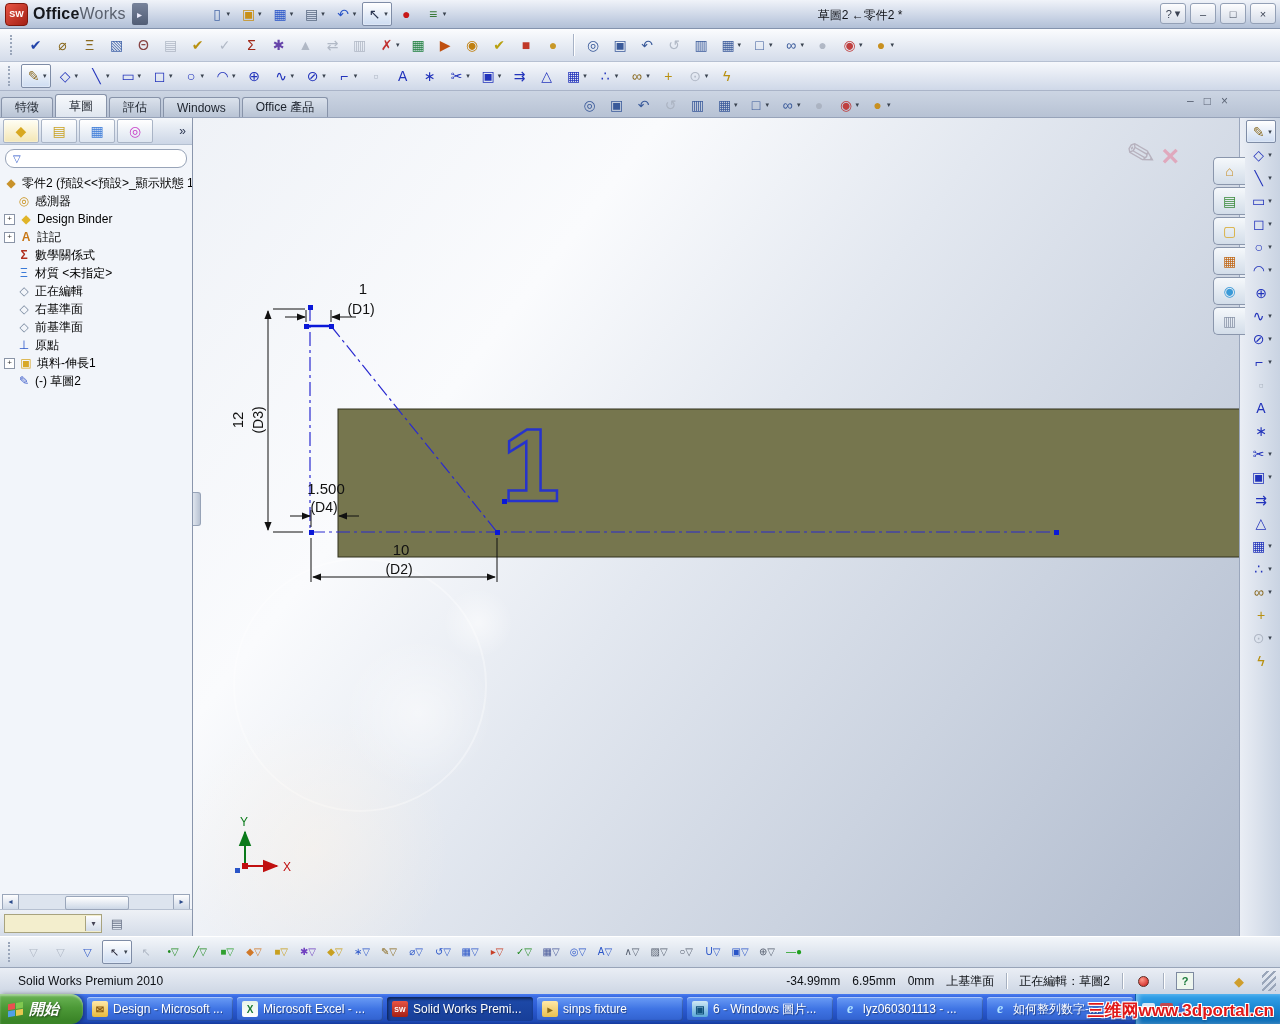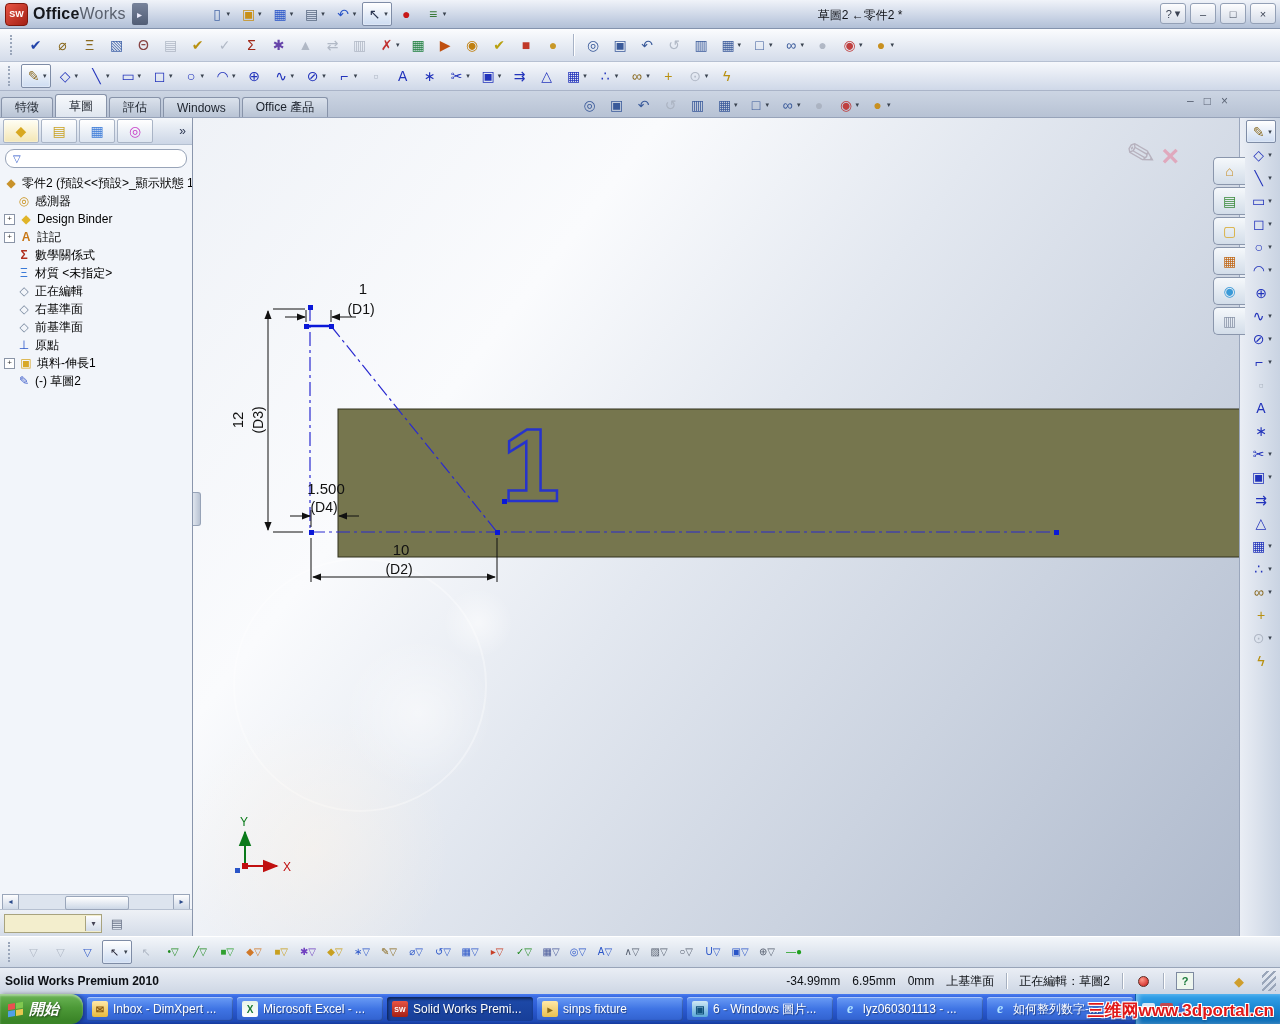--- a/index.html
+++ b/index.html
@@ -84,21 +84,21 @@
   .vtoolbar{position:absolute;top:2px;right:3px;width:32px;}
   .panetabs{position:absolute;left:-27px;top:38px;display:flex;flex-direction:column;z-index:5;}
   .panetabs .tbi{width:25px;height:26px;margin:1px 0;justify-content:center;border:1px solid #8a96ac;border-right:none;border-radius:5px 0 0 5px;background:linear-gradient(#f5f8fb,#d3dde9);}
 
   
   .filterrow{height:30px;flex:0 0 30px;background:linear-gradient(#f3f6fa,#ccd6e4);border-top:1px solid #fff;border-bottom:1px solid #98a4b8;display:flex;align-items:center;padding-left:8px;}
   .filterrow .tbi .g{font-size:11px;}
 
   
   .statusbar{height:26px;flex:0 0 26px;background:linear-gradient(#eaeef5,#cdd6e4);display:flex;align-items:center;font-size:12px;color:#0c0f14;}
-  .sb-left{padding-left:5px;font-weight:bold;}
+  .sb-left{padding-left:18px;}
   .sb-right{margin-left:auto;display:flex;align-items:center;gap:12px;padding-right:4px;}
   .sb-sep{width:1px;height:16px;background:#a6b0c0;box-shadow:1px 0 0 #fff;}
   .lightbox{width:16px;height:16px;display:flex;align-items:center;justify-content:center;}
   .dotred{width:9px;height:9px;border-radius:50%;background:radial-gradient(circle at 35% 30%,#ff9a8a,#c81414);border:1px solid #5f2b22;}
   .helpbox{width:16px;height:16px;border:1px solid #7e8aa0;background:#eef6ee;color:#1a7a3a;font-size:11px;font-weight:bold;display:flex;align-items:center;justify-content:center;}
   .tagico{color:#cf9e2c;font-size:13px;margin-left:28px;}
   .gripcorner{width:14px;height:20px;margin-left:6px;background:
     repeating-linear-gradient(135deg,transparent 0 3px,#9aa6ba 3px 5px);}
 
   
@@ -844,21 +844,21 @@
       <span class="flag">
         <i style="background:#e85050"></i>
           <i style="background:#80c850"></i>
           <i style="background:#50a0e8"></i>
           <i style="background:#e8c850"></i>
       </span>
       <span>開始</span>
     </div>
     <div class="tbtn">
       <span class="tico ico-outlook">✉</span>
-      <span class="lbl">Inbox - DimXpert ...</span>
+      <span class="lbl">Design - Microsoft ...</span>
     </div>
     <div class="tbtn">
       <span class="tico ico-excel">X</span>
       <span class="lbl">Microsoft Excel - ...</span>
     </div>
     <div class="tbtn active">
       <span class="tico ico-sw">SW</span>
       <span class="lbl">Solid Works Premi...</span>
     </div>
     <div class="tbtn">

